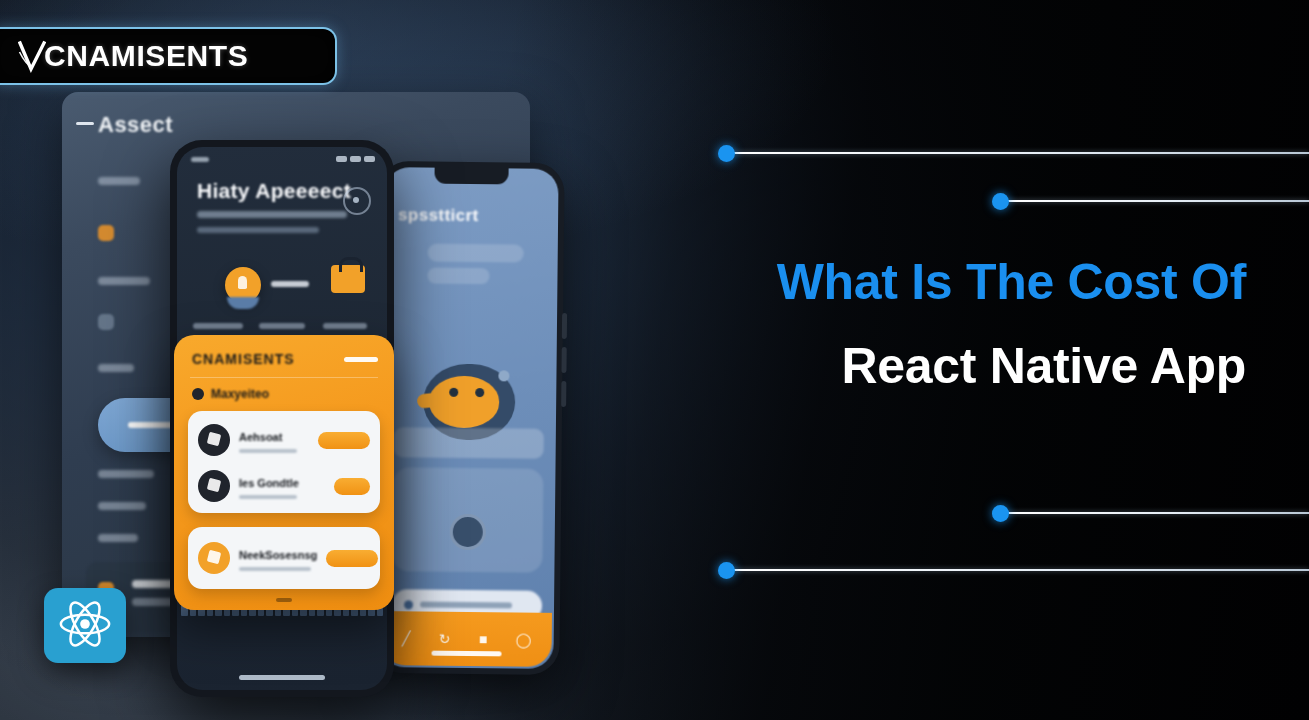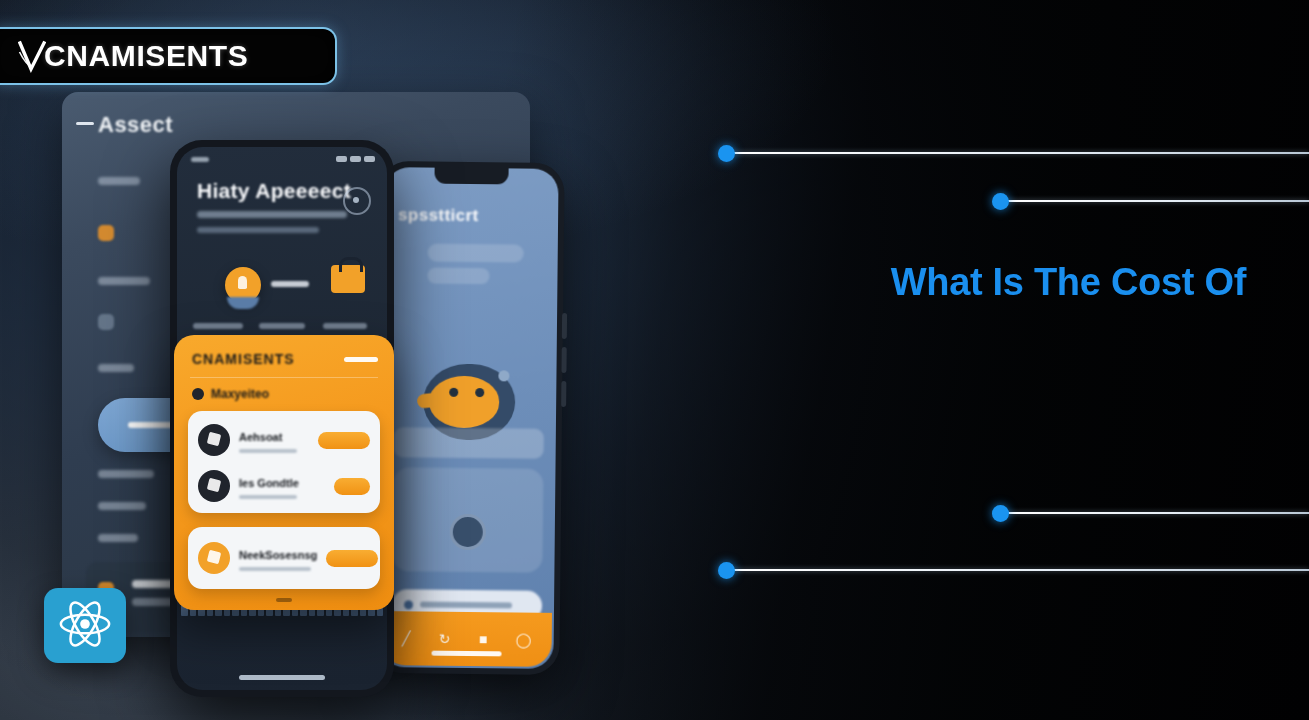--- a/index.html
+++ b/index.html
@@ -400,21 +400,21 @@
     box-shadow:0 10px 26px rgba(0,0,0,0.45);
   }
 
   
   .headline{
     position:absolute;right:63px;top:240px;
     width:640px;text-align:right;
   }
   .hl{
     font-weight:bold;
-    font-size:38px;
+    font-size:50px;
     line-height:84px;
     letter-spacing:-0.3px;
     white-space:nowrap;
   }
   .hl.blue{color:#1a8fef;}
   .hl.white{color:#ffffff;}
 
   
   .conn{position:absolute;height:2px;}
   .conn .line{
@@ -616,20 +616,21 @@
     <div class="line"></div>
       <div class="dot"></div>
   </div>
   <div class="conn" style="left:732px;top:569px;width:577px;">
     <div class="line"></div>
       <div class="dot"></div>
   </div>
 
   <div class="headline">
     <div class="hl blue">What Is The Cost Of</div>
+    <div class="hl white">React Native App</div>
   </div>
 
   <div class="logo-banner">
     <div class="logo-inner">
       <span class="logo-v">
         <svg width="28" height="34" viewBox="0 0 28 34">
           <path d="M2 4 L13 30 L26 4" stroke="#ffffff" stroke-width="3.4" fill="none" stroke-linecap="square"></path>
           <path d="M1.5 13 C6 22 9.5 26.5 14.5 28.5" stroke="#ffffff" stroke-width="1.6" fill="none" opacity="0.95"></path>
         </svg>
       </span>

